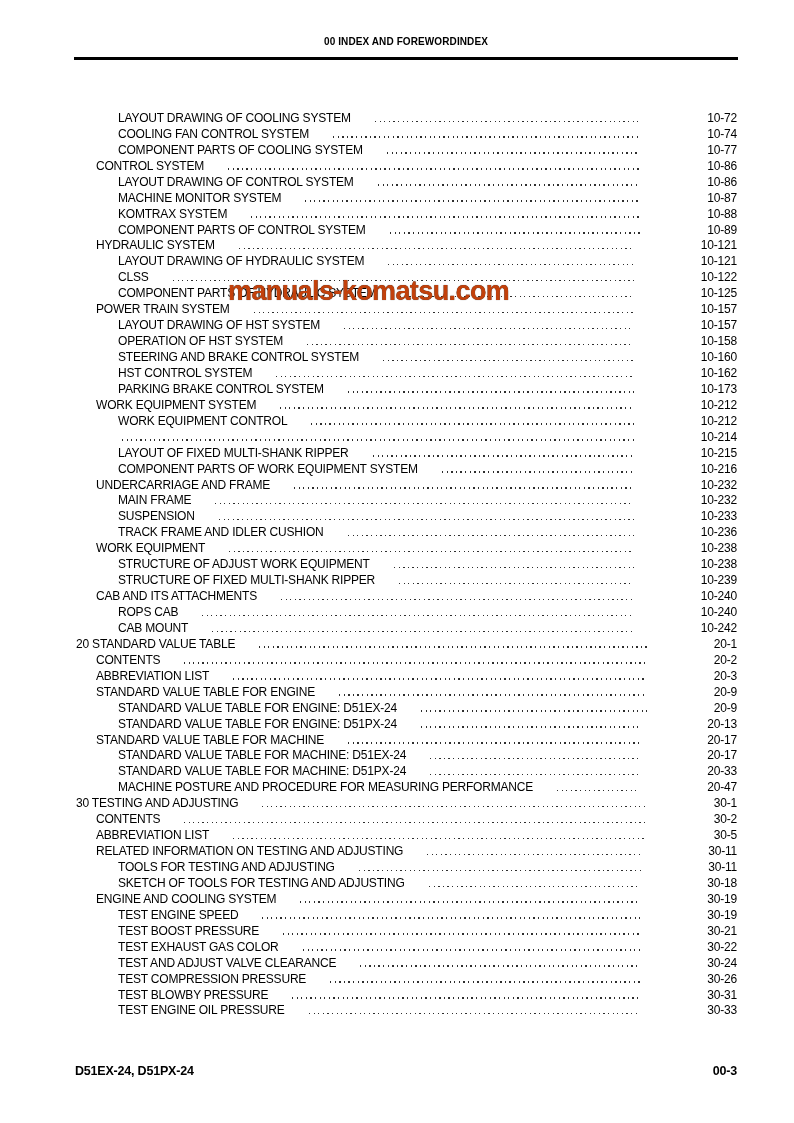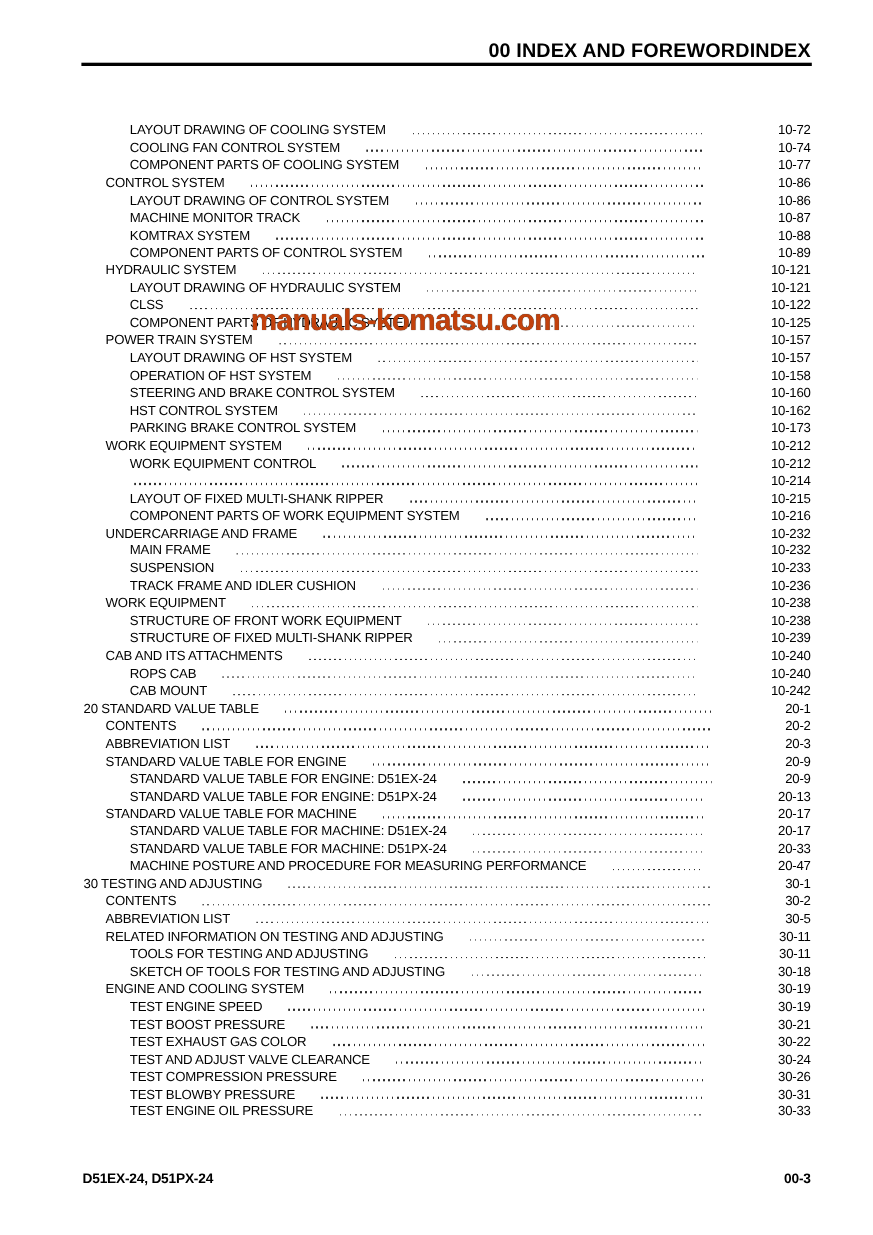--- a/index.html
+++ b/index.html
@@ -6,22 +6,22 @@
   html, body { width:794px; height:1123px; }
   body {
     position:relative;
     background:#ffffff;
     color:#000;
     font-family:"Liberation Sans", sans-serif;
     overflow:hidden;
   }
   .page-header {
     position:absolute; left:75px; right:57px; top:36px;
-    display:flex; justify-content:flex-end; align-items:baseline;
-    font-size:18px; font-weight:bold; letter-spacing:0.1px;
+    display:flex; justify-content:center; align-items:baseline;
+    font-size:10px; font-weight:bold; letter-spacing:0.1px;
   }
   .header-rule {
     position:absolute; left:74px; right:56px; top:57px;
     height:3px; background:#000;
   }
   .toc {
     position:absolute; left:76px; right:57px; top:109px;
     font-size:12px; letter-spacing:-0.2px;
   }
   .toc-row { display:flex; height:15.95px; align-items:flex-end;gap:20px; }
@@ -75,21 +75,21 @@
       <span class="t">CONTROL SYSTEM</span>
       <span class="leader"></span>
       <span class="p">10-86</span>
     </div>
     <div class="toc-row level-2">
       <span class="t">LAYOUT DRAWING OF CONTROL SYSTEM</span>
       <span class="leader"></span>
       <span class="p">10-86</span>
     </div>
     <div class="toc-row level-2">
-      <span class="t">MACHINE MONITOR TRACK</span>
+      <span class="t">MACHINE MONITOR SYSTEM</span>
       <span class="leader"></span>
       <span class="p">10-87</span>
     </div>
     <div class="toc-row level-2">
       <span class="t">KOMTRAX SYSTEM</span>
       <span class="leader"></span>
       <span class="p">10-88</span>
     </div>
     <div class="toc-row level-2">
       <span class="t">COMPONENT PARTS OF CONTROL SYSTEM</span>
@@ -189,21 +189,21 @@
       <span class="t">TRACK FRAME AND IDLER CUSHION</span>
       <span class="leader"></span>
       <span class="p">10-236</span>
     </div>
     <div class="toc-row level-1">
       <span class="t">WORK EQUIPMENT</span>
       <span class="leader"></span>
       <span class="p">10-238</span>
     </div>
     <div class="toc-row level-2">
-      <span class="t">STRUCTURE OF FRONT WORK EQUIPMENT</span>
+      <span class="t">STRUCTURE OF ADJUST WORK EQUIPMENT</span>
       <span class="leader"></span>
       <span class="p">10-238</span>
     </div>
     <div class="toc-row level-2">
       <span class="t">STRUCTURE OF FIXED MULTI-SHANK RIPPER</span>
       <span class="leader"></span>
       <span class="p">10-239</span>
     </div>
     <div class="toc-row level-1">
       <span class="t">CAB AND ITS ATTACHMENTS</span>

